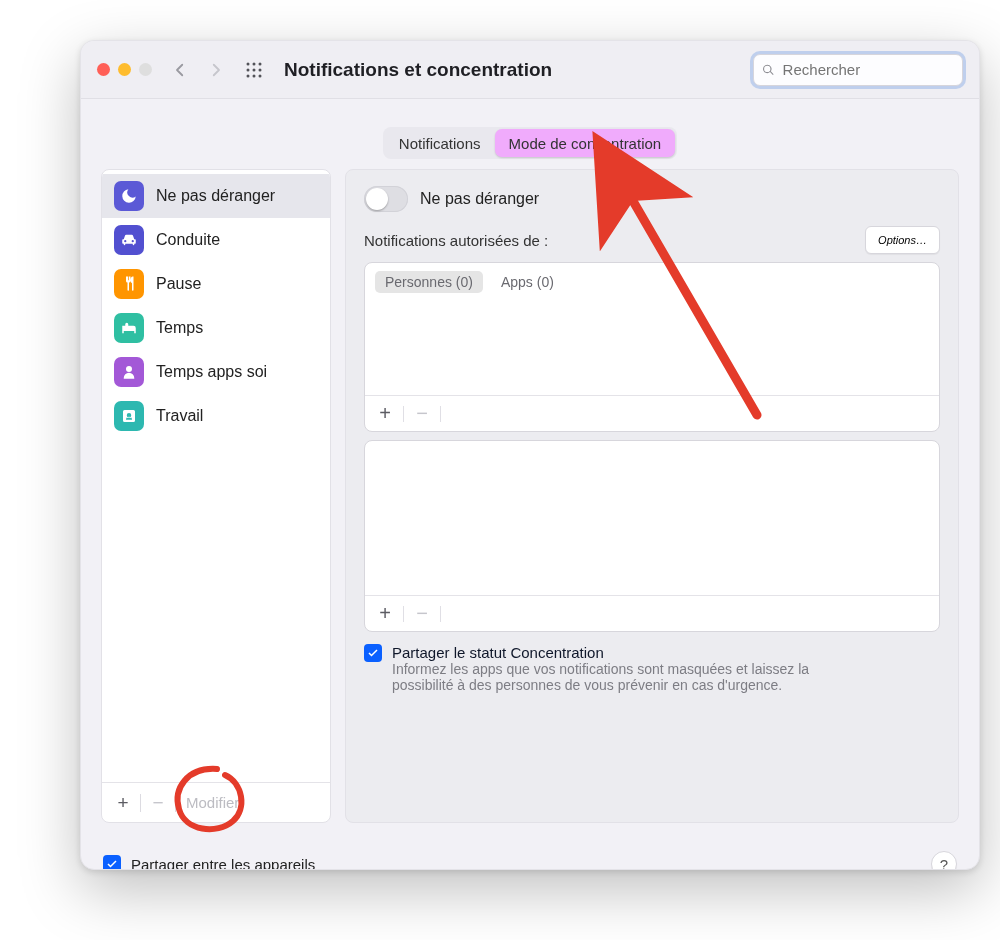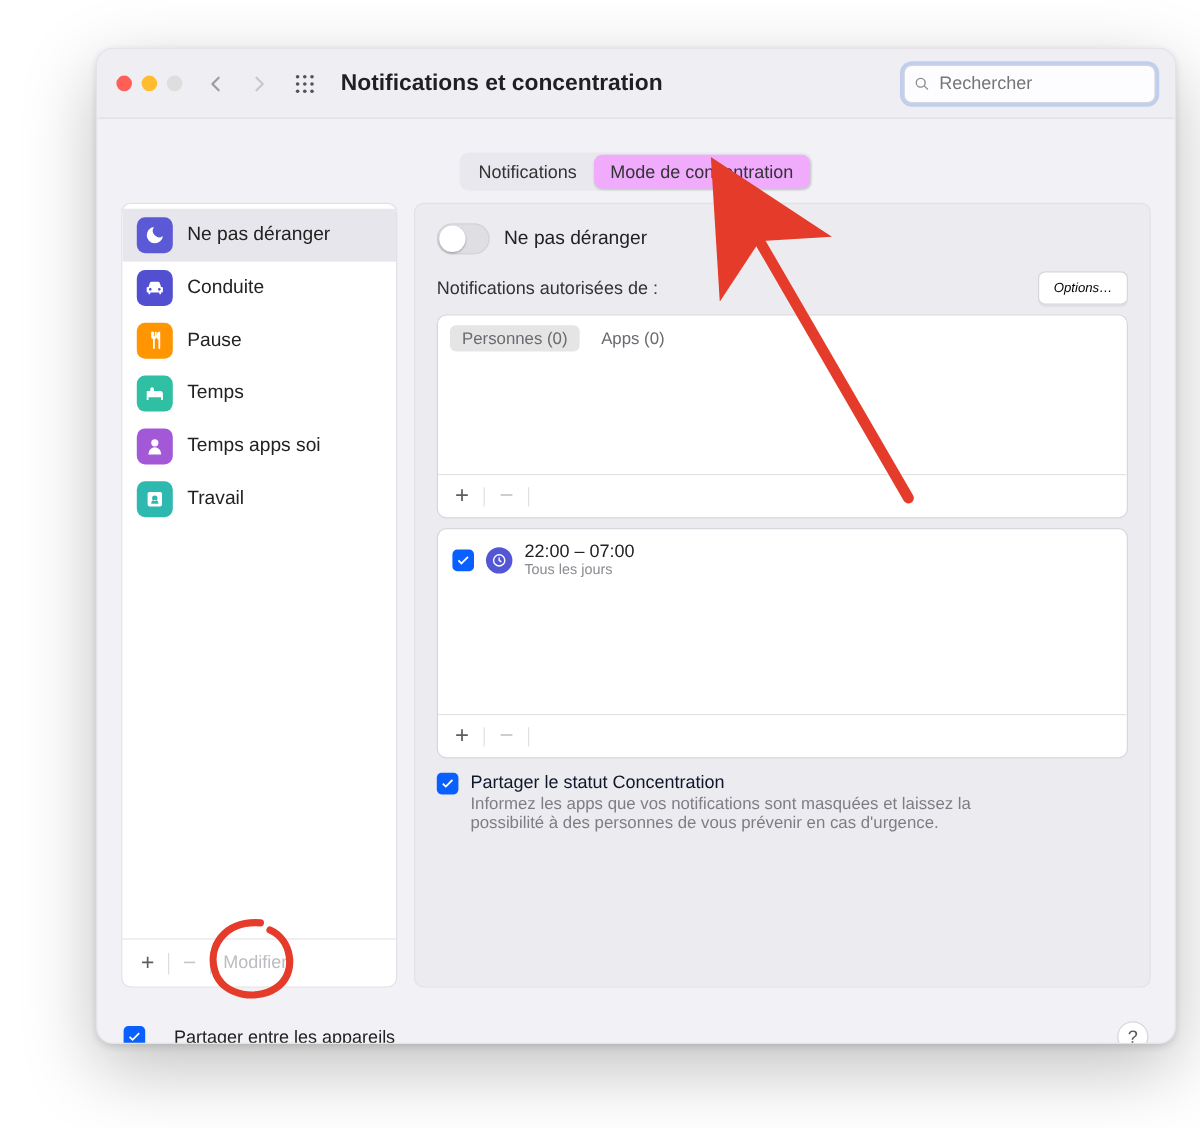--- a/index.html
+++ b/index.html
@@ -207,21 +207,21 @@
   .clock-badge svg { width:14px; height:14px; stroke:#fff; stroke-width:2; fill:none; }
   .sched-text { display:flex; flex-direction:column; line-height:1.15; }
   .sched-time { font-size:15px; color:#222; }
   .sched-sub { font-size:12px; color:#8a8a90; }
   .share-block { display:flex; gap:10px; margin-top:4px; }
   .share-title { font-size:15px; color:#0f172a; }
   .share-desc { font-size:14px; color:#7d7d84; max-width:460px; }
   
   .bottomrow {
     padding: 10px 22px 0 22px;
-    display:flex; align-items:center; gap:24px;
+    display:flex; align-items:center; gap:10px;
     font-size:15px;
   }
   .help-btn {
     margin-left:auto; width:26px; height:26px; border-radius:50%;
     background:#fff; border:1px solid #d7d6dc;
     display:flex; align-items:center; justify-content:center;
     font-size:15px; color:#555; cursor:pointer;
     box-shadow:0 1px 1px rgba(0,0,0,0.05);
   }
   
@@ -373,37 +373,20 @@
         <div class="lb-foot">
           <div class="pm">+</div>
           <div class="vd"></div>
           <div class="pm dis">−</div>
           <div class="vd"></div>
         </div>
       </div>
 
 
       <div class="listbox" style="height:192px">
-        <div class="sched-row">
-          <div class="chk">
-            <svg viewBox="0 0 24 24">
-                <path d="M4 12l5 5L20 6"></path>
-              </svg>
-          </div>
-          <div class="clock-badge">
-            <svg viewBox="0 0 24 24">
-                <circle cx="12" cy="12" r="8"></circle>
-                <path d="M12 8v4l3 2"></path>
-              </svg>
-          </div>
-          <div class="sched-text">
-            <div class="sched-time">22:00 – 07:00</div>
-            <div class="sched-sub">Tous les jours</div>
-          </div>
-        </div>
         <div class="lb-body"></div>
         <div class="lb-foot">
           <div class="pm">+</div>
           <div class="vd"></div>
           <div class="pm dis">−</div>
           <div class="vd"></div>
         </div>
       </div>
 
       <div class="share-block">

